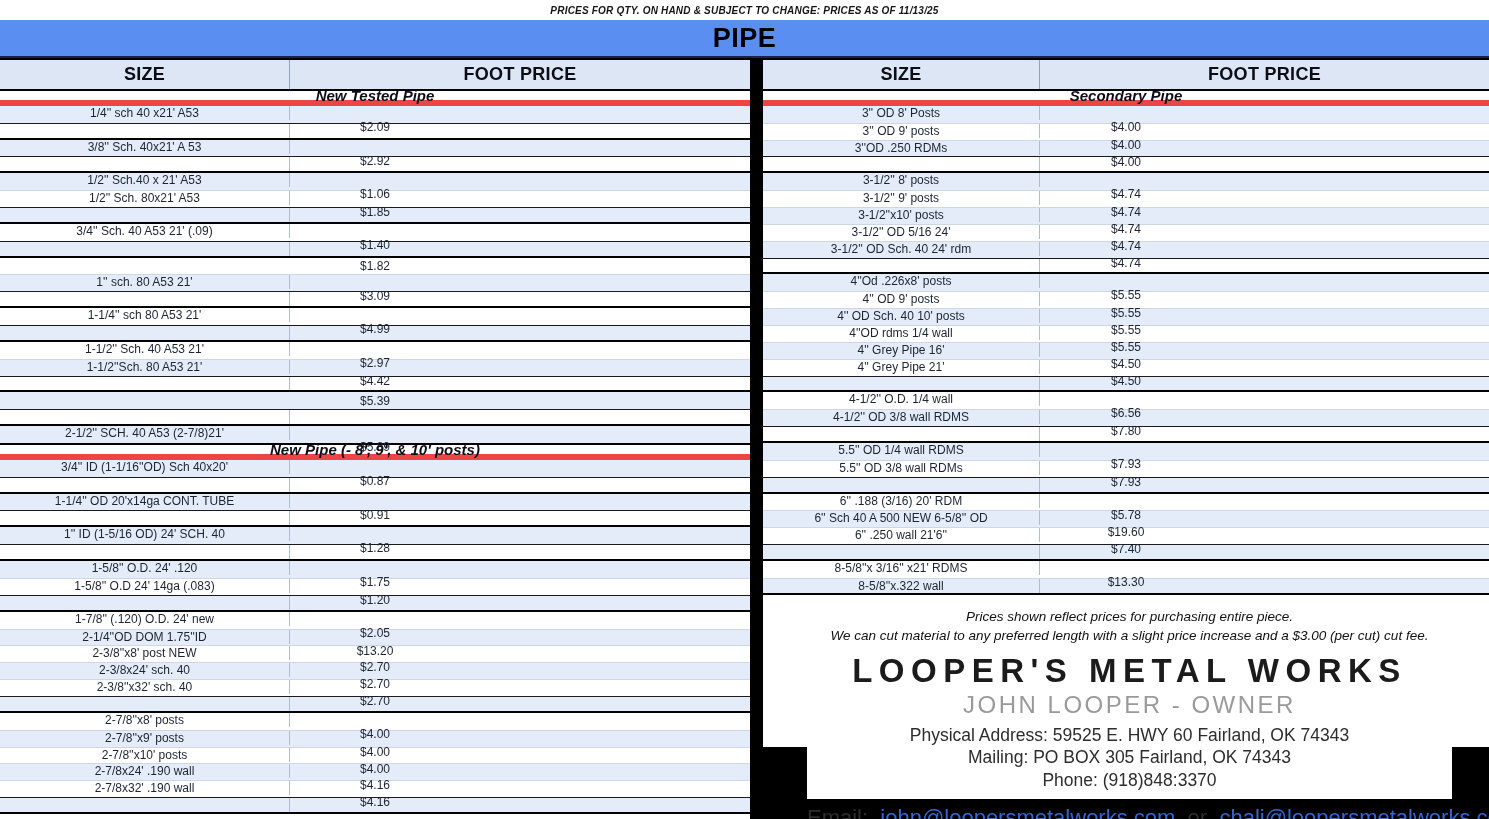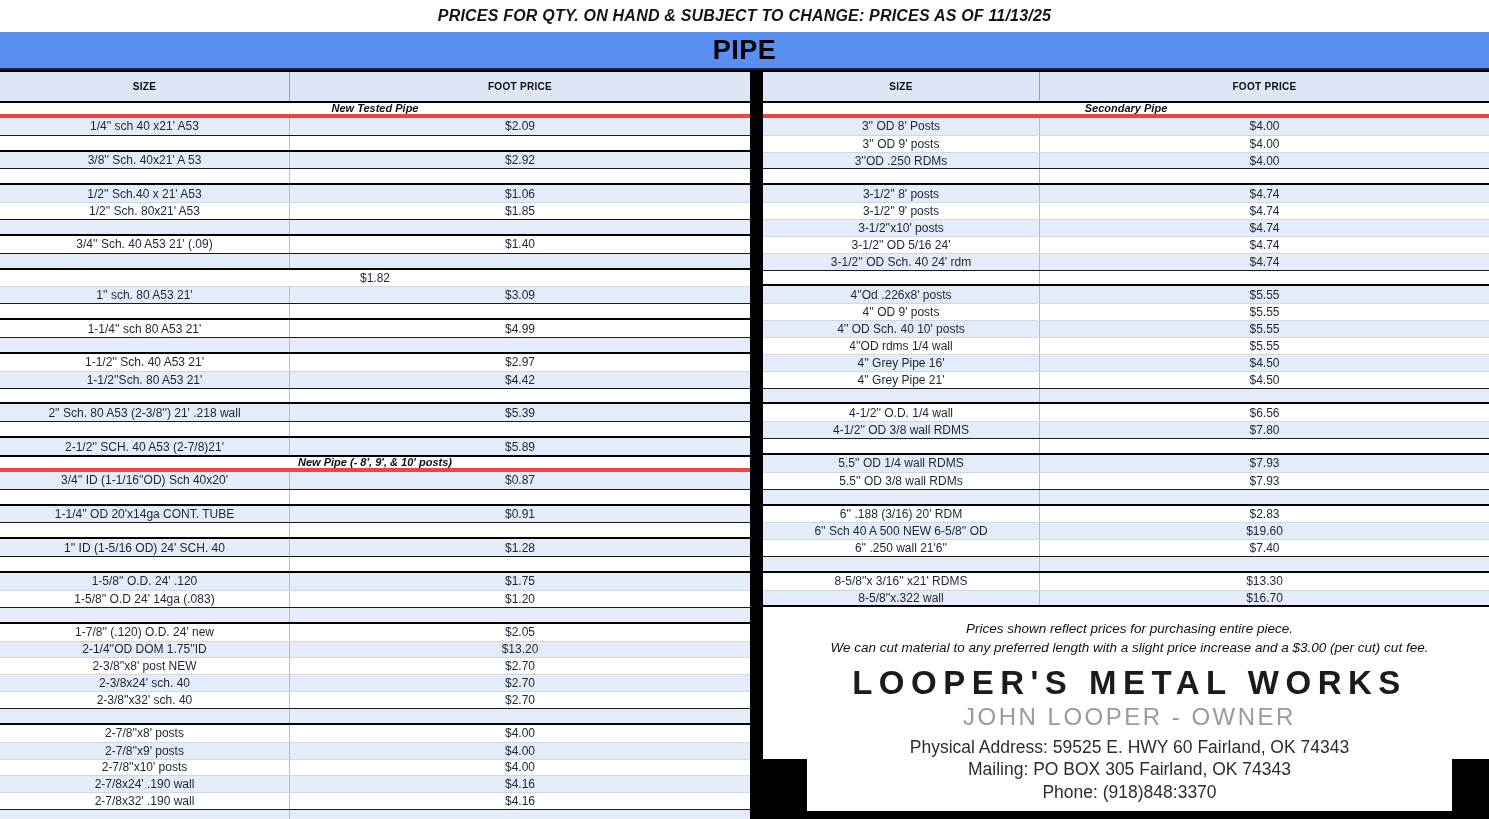--- a/index.html
+++ b/index.html
@@ -4,22 +4,22 @@
 <style>
   html,body{margin:0;padding:0;}
   body{
     width:1489px;height:819px;overflow:hidden;background:#fff;
     font-family:"Liberation Sans",sans-serif;
   }
   .sheet{width:1489px;height:819px;position:relative;}
 
   
   .top-note{
-    height:32px;display:flex;align-items:center;justify-content:center;
-    font-size:16px;font-style:italic;font-weight:bold;color:#141414;letter-spacing:.2px;
+    height:20px;display:flex;align-items:center;justify-content:center;
+    font-size:10px;font-style:italic;font-weight:bold;color:#141414;letter-spacing:.2px;
   }
 
   
   .banner{
     height:36px;background:#5a8ff1;border-bottom:2px solid #1c2150;
     display:flex;align-items:center;justify-content:center;
   }
   .banner span{font-size:27px;font-weight:bold;color:#000;letter-spacing:.5px;}
 
   .content{display:flex;height:761px;}
@@ -28,40 +28,40 @@
   .left-tbl{width:750px;height:761px;}
   .divider{width:13px;background:#000;}
   .right-col{width:726px;display:flex;flex-direction:column;}
 
   .thead{
     height:31px;background:#dce6f5;border-top:2px solid #000;
     display:flex;box-sizing:border-box;
   }
   .hcell{
     display:flex;align-items:center;justify-content:center;
-    font-weight:bold;font-size:10px;color:#0d0d16;letter-spacing:.3px;box-sizing:border-box;
+    font-weight:bold;font-size:18px;color:#0d0d16;letter-spacing:.3px;box-sizing:border-box;
   }
   .left-tbl .hcell.size{width:290px;border-right:1px solid #8fa3bd;}
   .right-tbl .hcell.size{width:277px;border-right:1px solid #8fa3bd;}
   .hcell.price{flex:1;}
 
   .row{display:flex;height:16.86px;box-sizing:border-box;font-size:12px;color:#1c2433;}
   .row .cell{display:flex;align-items:center;justify-content:center;box-sizing:border-box;}
   .left-tbl .cell-size{width:290px;border-right:1px solid #aebdd2;}
   .right-tbl .cell-size{width:277px;border-right:1px solid #aebdd2;}
   .cell-price{flex:1;}
   .row.blue{background:#e3ecf8;}
   .row.white{background:#fff;}
-  .row.data{border-top:1px solid #cdd7e5;}
+  .row.data{border-top:1px solid #cdd7e5;flex-direction:column;}
   .row.sub + .row.data, .row.sep + .row.data, .thead + .row.data{border-top:none;}
   .row.sep{border-top:1px solid #1a1a1a;border-bottom:2px solid #000;}
   .row.sub{
-    background:#fff;border-top:2px solid #000;border-bottom:4px solid #ef4444;
+    background:#fff;border-top:2px solid #000;border-bottom:6px solid #ef4444;
     align-items:center;justify-content:center;
-    font-weight:bold;font-style:italic;font-size:11px;color:#0d0d16;
+    font-weight:bold;font-style:italic;font-size:15px;color:#0d0d16;
   }
   .row.end{border-bottom:2.5px solid #000;}
 
   
   .info-card{position:relative;flex:1;background:#000;overflow:hidden;}
   .card-a{position:absolute;top:0;left:0;right:0;height:152px;background:#fff;}
   .card-b{position:absolute;top:0;left:44px;width:645px;height:204px;background:#fff;}
   .card-content{
     position:absolute;top:12px;left:44px;width:645px;text-align:center;
   }
@@ -154,21 +154,20 @@
         </div>
         <div class="row data blue">
           <div class="cell cell-size">1-1/2''Sch. 80 A53 21'</div>
           <div class="cell cell-price">$4.42</div>
         </div>
         <div class="row sep white">
           <div class="cell cell-size"></div>
           <div class="cell cell-price"></div>
         </div>
         <div class="row data blue">
-          <div class="cell cell-size">2'' Sch. 80 A53 (2-3/8'') 21' .218 wall</div>
           <div class="cell cell-price">$5.39</div>
         </div>
         <div class="row sep white">
           <div class="cell cell-size"></div>
           <div class="cell cell-price"></div>
         </div>
         <div class="row data blue">
           <div class="cell cell-size">2-1/2'' SCH. 40 A53 (2-7/8)21'</div>
           <div class="cell cell-price">$5.89</div>
         </div>
@@ -353,21 +352,21 @@
           <div class="row data white">
             <div class="cell cell-size">5.5'' OD 3/8 wall RDMs</div>
             <div class="cell cell-price">$7.93</div>
           </div>
           <div class="row sep blue">
             <div class="cell cell-size"></div>
             <div class="cell cell-price"></div>
           </div>
           <div class="row data white">
             <div class="cell cell-size">6'' .188 (3/16) 20' RDM</div>
-            <div class="cell cell-price">$2.83</div>
+            <div class="cell cell-price">$5.78</div>
           </div>
           <div class="row data blue">
             <div class="cell cell-size">6'' Sch 40 A 500 NEW 6-5/8'' OD</div>
             <div class="cell cell-price">$19.60</div>
           </div>
           <div class="row data white">
             <div class="cell cell-size">6'' .250 wall 21'6''</div>
             <div class="cell cell-price">$7.40</div>
           </div>
           <div class="row sep blue">

